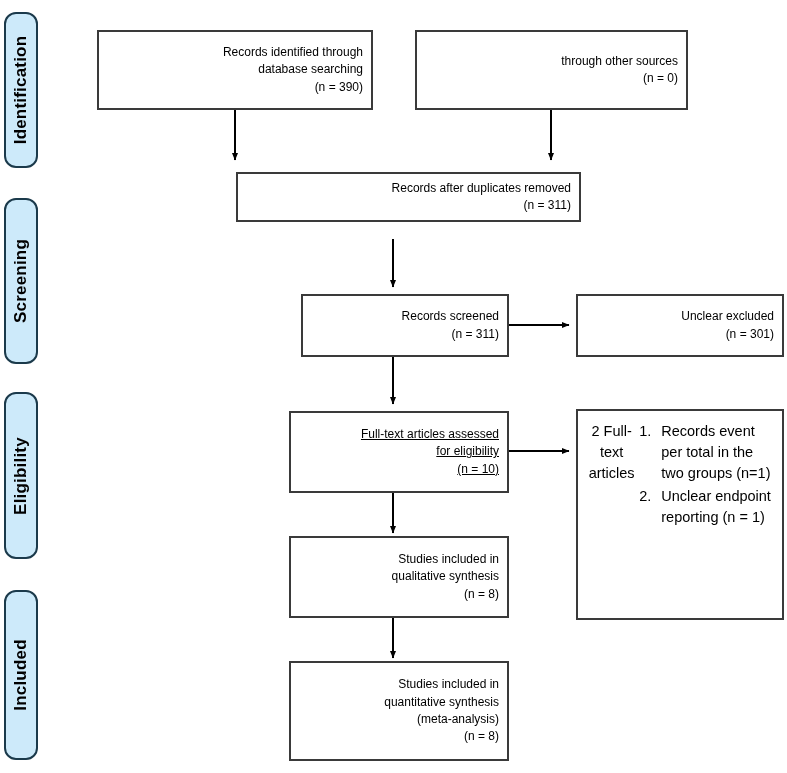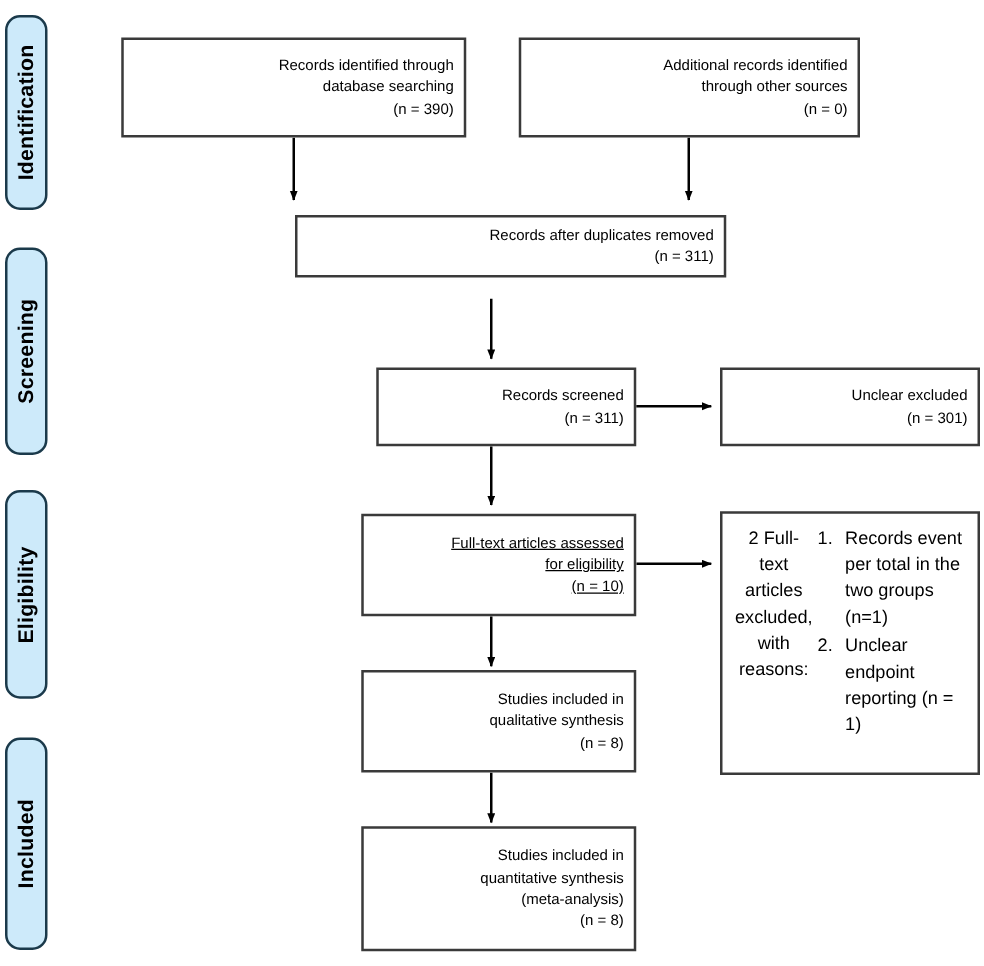--- a/index.html
+++ b/index.html
@@ -151,21 +151,20 @@
     <span class="phase-label">Included</span>
   </div>
 
   <div class="flow-box" style="left:97px; top:30px; width:276px; height:80px;">
     <span class="line">Records identified through</span>
     <span class="line">database searching</span>
     <span class="line">(n = 390)</span>
   </div>
 
   <div class="flow-box" style="left:415px; top:30px; width:273px; height:80px;">
-    <span class="line">Additional records identified</span>
     <span class="line">through other sources</span>
     <span class="line">(n = 0)</span>
   </div>
 
   <div class="flow-box" style="left:221px; top:172px; width:345px; height:50px;margin-left:15px;">
     <span class="line">Records after duplicates removed</span>
     <span class="line">(n = 311)</span>
   </div>
 
   <div class="flow-box" style="left:289px; top:294px; width:208px; height:63px;margin-left:12px;">
@@ -180,21 +179,20 @@
 
   <div class="flow-box" style="left:289px; top:411px; width:220px; height:82px;text-decoration:underline;">
     <span class="line">Full-text articles assessed</span>
     <span class="line">for eligibility</span>
     <span class="line">(n = 10)</span>
   </div>
 
   <div class="reasons-box" style="left:576px; top:409px; width:208px; height:211px;">
     <div class="reasons-head">
       <span class="line">2 Full-text articles</span>
-      <span class="line">excluded, with reasons:</span>
     </div>
     <ul class="reasons-list">
       <li>
         <span class="marker">1.</span>
         <span class="reason-text">
           <span>Records event per total</span>
           <span>in the two groups (n=1)</span>
         </span>
       </li>
       <li>

